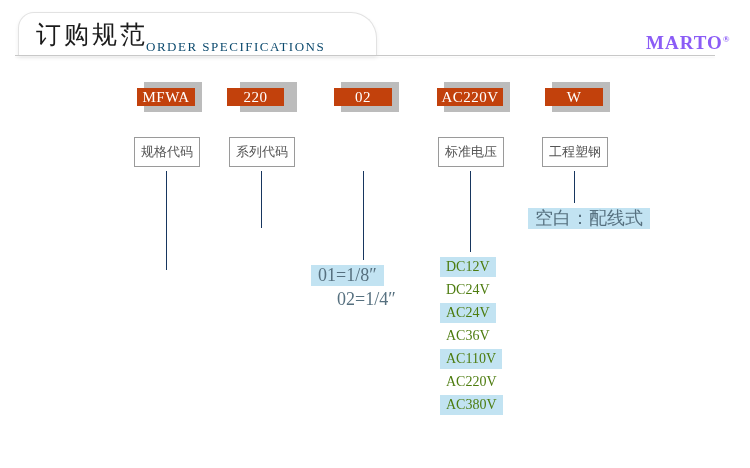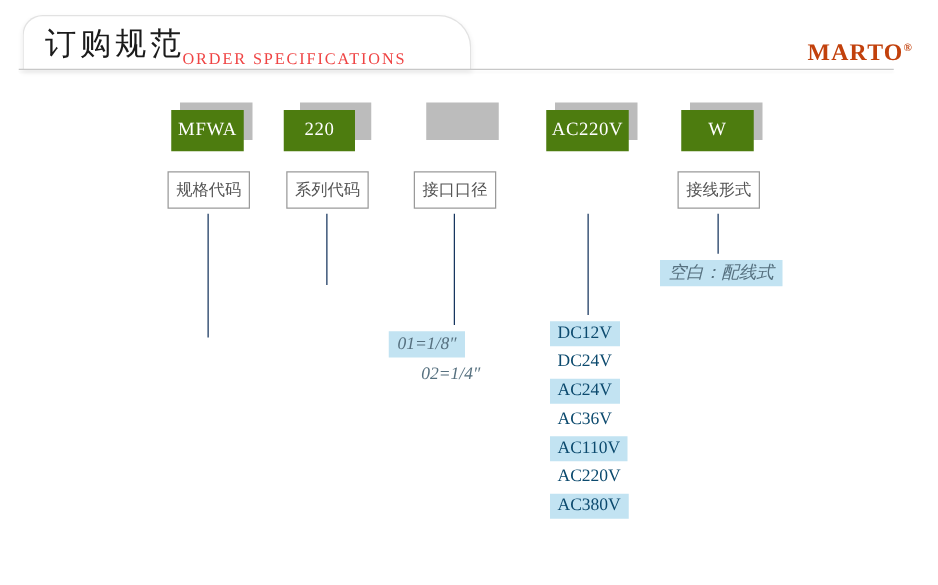--- a/index.html
+++ b/index.html
@@ -14,37 +14,37 @@
     border:1px solid #e2e2e2; border-bottom:none;
     border-radius:16px 26px 0 0;
     box-shadow:0 2px 4px rgba(0,0,0,0.07);
     background:#fff;
   }
   .title-cn {
     position:absolute; left:36px; top:18px; font-size:25px; color:#1b1b1b;
     letter-spacing:3px; z-index:2;
   }
   .title-en {
-    position:absolute; left:146px; top:39px; font-size:13px; color:#ef4444;
+    position:absolute; left:146px; top:39px; font-size:13px; color:#0c4a6e;
     letter-spacing:1.5px; z-index:2;
   }
   .header-rule {
     position:absolute; left:15px; top:55px; width:700px; height:1px;
     background:#c8c8c8; box-shadow:0 2px 2px rgba(0,0,0,0.05);
   }
   .brand {
     position:absolute; left:646px; top:32px; font-size:19px; font-weight:bold;
-    color:#c2410c; letter-spacing:1px; z-index:2;
+    color:#8b5cf6; letter-spacing:1px; z-index:2;
   }
   .brand sup { font-size:9px; }
 
   
   .code-shadow { position:absolute; top:82px; height:30px; background:#bcbcbc; }
   .code-box {
-    position:absolute; top:88px; height:33px; background:#4d7c0f; color:#ffffff;
+    position:absolute; top:88px; height:18px; background:#c2410c; color:#ffffff;
     display:flex; align-items:center; justify-content:center; font-size:15px;
     letter-spacing:0.5px; z-index:1;
   }
   .cs1 { left:144px; width:58px; } .cb1 { left:137px; width:58px; }
   .cs2 { left:240px; width:57px; } .cb2 { left:227px; width:57px; }
   .cs3 { left:341px; width:58px; } .cb3 { left:334px; width:58px; }
   .cs4 { left:444px; width:66px; } .cb4 { left:437px; width:66px; }
   .cs5 { left:552px; width:58px; } .cb5 { left:545px; width:58px; }
 
   
@@ -59,62 +59,63 @@
   
   .vline { position:absolute; width:1px; background:#17365f; top:171px; }
   .vl1 { left:166px; height:99px; }
   .vl2 { left:261px; height:57px; }
   .vl3 { left:363px; height:89px; }
   .vl4 { left:470px; height:81px; }
   .vl5 { left:574px; height:32px; }
 
   
   .note {
-    position:absolute; font-size:14px; color:#56707f; white-space:nowrap;
-    padding:2px 7px; line-height:17px;font-style:italic;
+    position:absolute; font-size:18px; color:#56707f; white-space:nowrap;
+    padding:2px 7px; line-height:17px;
   }
   .hl { background:#c2e3f2; }
   .note-1  { left:103px; top:279px; }
   .note-2  { left:206px; top:234px; }
   .note-3a { left:311px; top:265px; }
   .note-3b { left:330px; top:289px; }
   .note-5a { left:528px; top:208px; }
   .note-5b { left:528px; top:233px; }
 
   .voltage-list { position:absolute; left:440px; top:257px; }
   .voltage-item {
-    font-size:14px; color:#0c4a6e; padding:2px 6px; margin-bottom:3px;
+    font-size:14px; color:#4d7c0f; padding:2px 6px; margin-bottom:3px;
     line-height:16px; display:table; white-space:nowrap;
   }
 </style>
 </head>
 <body>
 
 <div class="page">
 
   <div class="title-tab"></div>
   <div class="title-cn">订购规范</div>
   <div class="title-en">ORDER SPECIFICATIONS</div>
   <div class="header-rule"></div>
   <div class="brand"><span>MARTO</span><sup>®</sup></div>
 
   <div class="code-shadow cs1"></div>
   <div class="code-box cb1">MFWA</div>
   <div class="code-shadow cs2"></div>
   <div class="code-box cb2">220</div>
   <div class="code-shadow cs3"></div>
+  <div class="code-box cb3">02</div>
   <div class="code-shadow cs4"></div>
   <div class="code-box cb4">AC220V</div>
   <div class="code-shadow cs5"></div>
   <div class="code-box cb5">W</div>
 
   <div class="label-box lb2">系列代码</div>
   <div class="label-box lb1">规格代码</div>
-  <div class="label-box lb3">接口口径</div>
-  <div class="label-box lb5">接线形式</div>
+  <div class="label-box lb4">标准电压</div>
+  <div class="label-box lb5">工程塑钢</div>
 
   <div class="vline vl1"></div>
   <div class="vline vl2"></div>
   <div class="vline vl3"></div>
   <div class="vline vl4"></div>
   <div class="vline vl5"></div>
 
   <div class="note hl note-3a">01=1/8″</div>
   <div class="note note-3b">02=1/4″</div>
 

